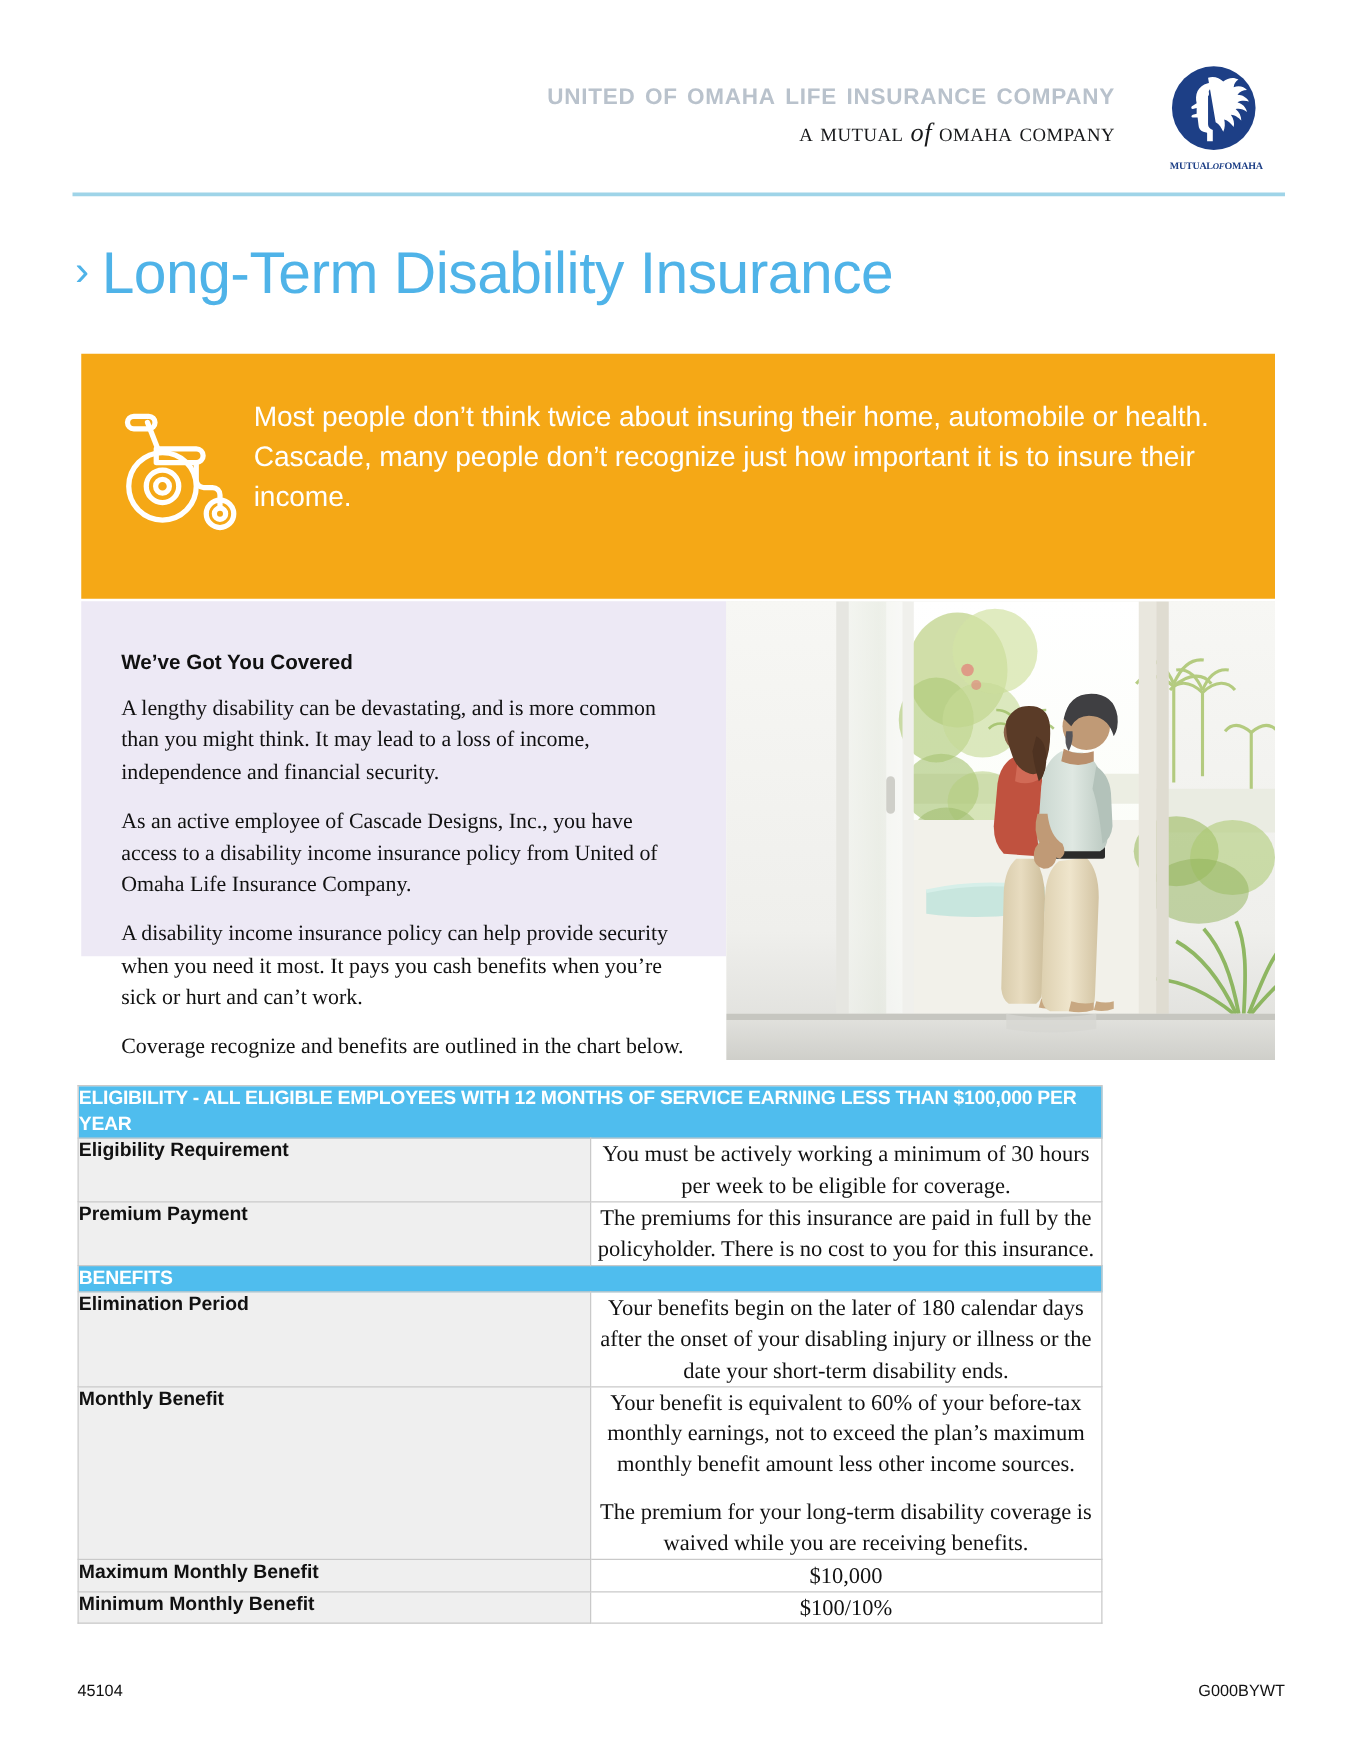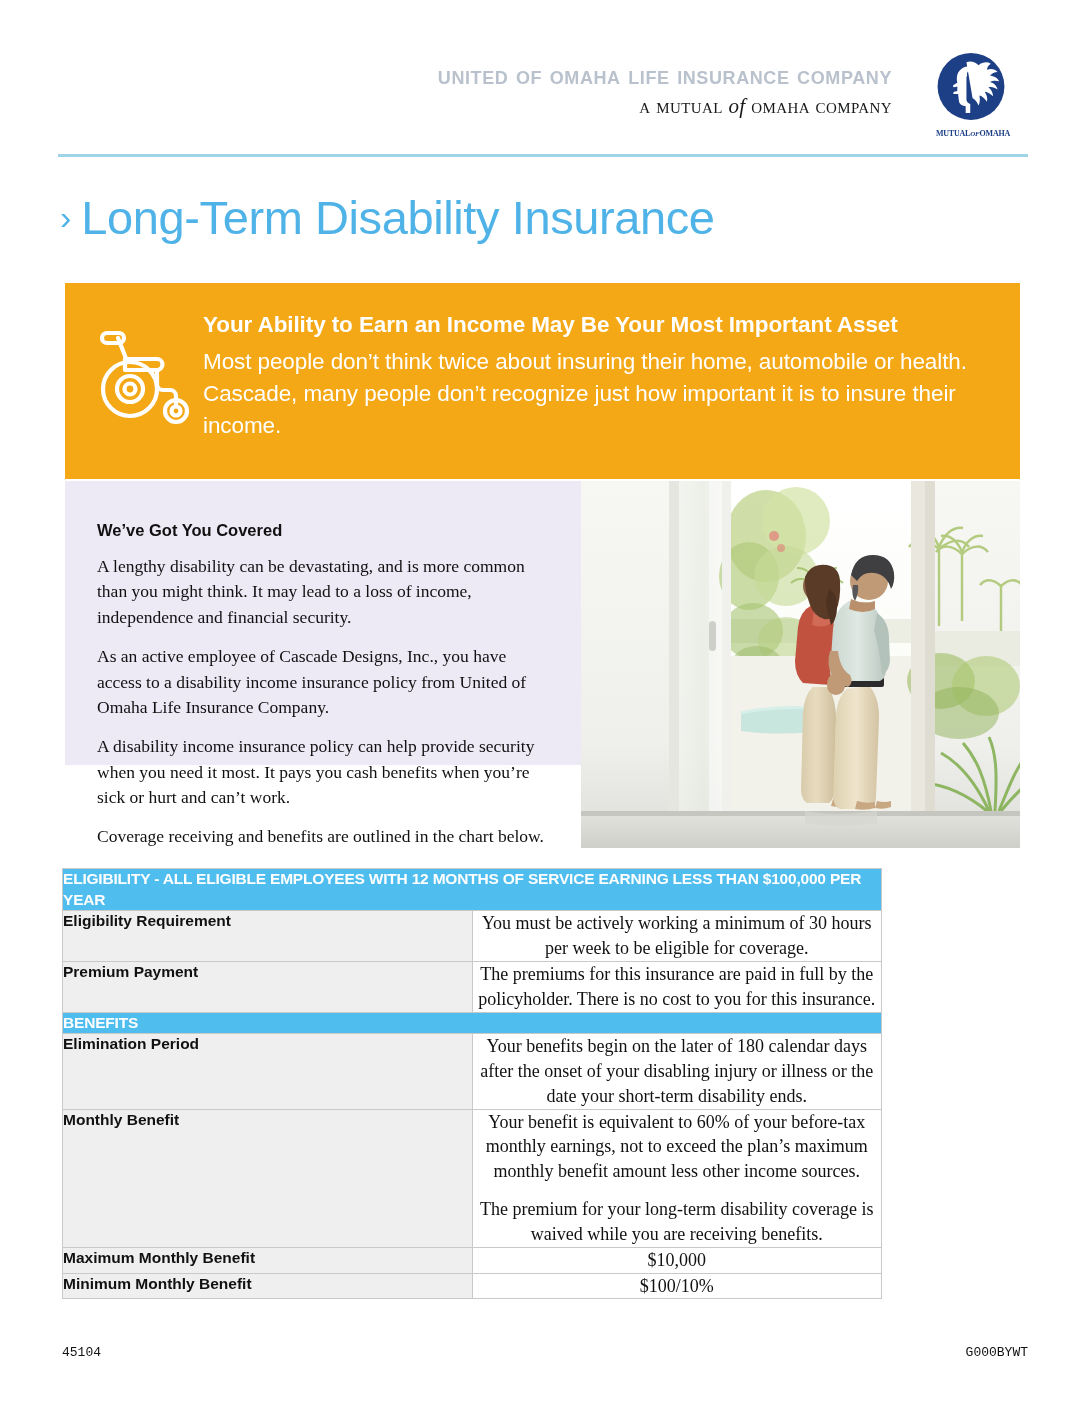--- a/index.html
+++ b/index.html
@@ -251,21 +251,21 @@
   td.value-cell p:last-child { margin-bottom: 0; }
 
   
   #footer {
     position: absolute;
     left: 62px;
     top: 1345px;
     width: 966px;
     display: flex;
     justify-content: space-between;
-    font-family: Liberation Mono, monospace;
+    font-family: Liberation Sans, sans-serif;
     font-size: 13px;
     color: #111111;
   }
 </style>
 </head>
 <body>
 
 <div id="masthead">
 
   <div id="brand-text">
@@ -302,34 +302,33 @@
       <path d="M34 40 h32 a5.5 5.5 0 0 1 0 11 h-32 z"></path>
       <circle cx="39" cy="70" r="27"></circle>
       <circle cx="39" cy="70" r="13"></circle>
       <circle cx="39" cy="70" r="5.5"></circle>
       <path d="M66 51 v14 a6 6 0 0 0 6 6 h7 a6 6 0 0 1 6 6 v9"></path>
       <circle cx="85" cy="92" r="11"></circle>
       <circle cx="85" cy="92" r="4.5"></circle>
     </g>
   </svg>
   <div id="callout-text">
-    <div id="callout-heading">Your Ability to Earn an Income May Be Your Most Important Asset</div>
     <div id="callout-body">Most people don’t think twice about insuring their home, automobile or health. Cascade, many people don’t recognize just how important it is to insure their income.</div>
   </div>
 </div>
 
 <div id="content-band">
 
   <div id="info-panel">
     <div id="info-panel-inner">
       <div id="panel-heading">We’ve Got You Covered</div>
       <div class="panel-para">A lengthy disability can be devastating, and is more common than you might think. It may lead to a loss of income, independence and financial security.</div>
       <div class="panel-para">As an active employee of Cascade Designs, Inc., you have access to a disability income insurance policy from United of Omaha Life Insurance Company.</div>
       <div class="panel-para">A disability income insurance policy can help provide security when you need it most. It pays you cash benefits when you’re sick or hurt and can’t work.</div>
-      <div class="panel-para">Coverage receiving and benefits are outlined in the chart below.</div>
+      <div class="panel-para">Coverage recognize and benefits are outlined in the chart below.</div>
     </div>
   </div>
 
   <div id="photo">
     <svg viewBox="0 0 439 367" width="439" height="367" preserveAspectRatio="none">
       <defs>
         <linearGradient id="indoorWall" x1="0" y1="0" x2="0" y2="1">
           <stop offset="0%" stop-color="#f7f7f4"></stop>
           <stop offset="72%" stop-color="#efefec"></stop>
           <stop offset="100%" stop-color="#dcdcd8"></stop>

